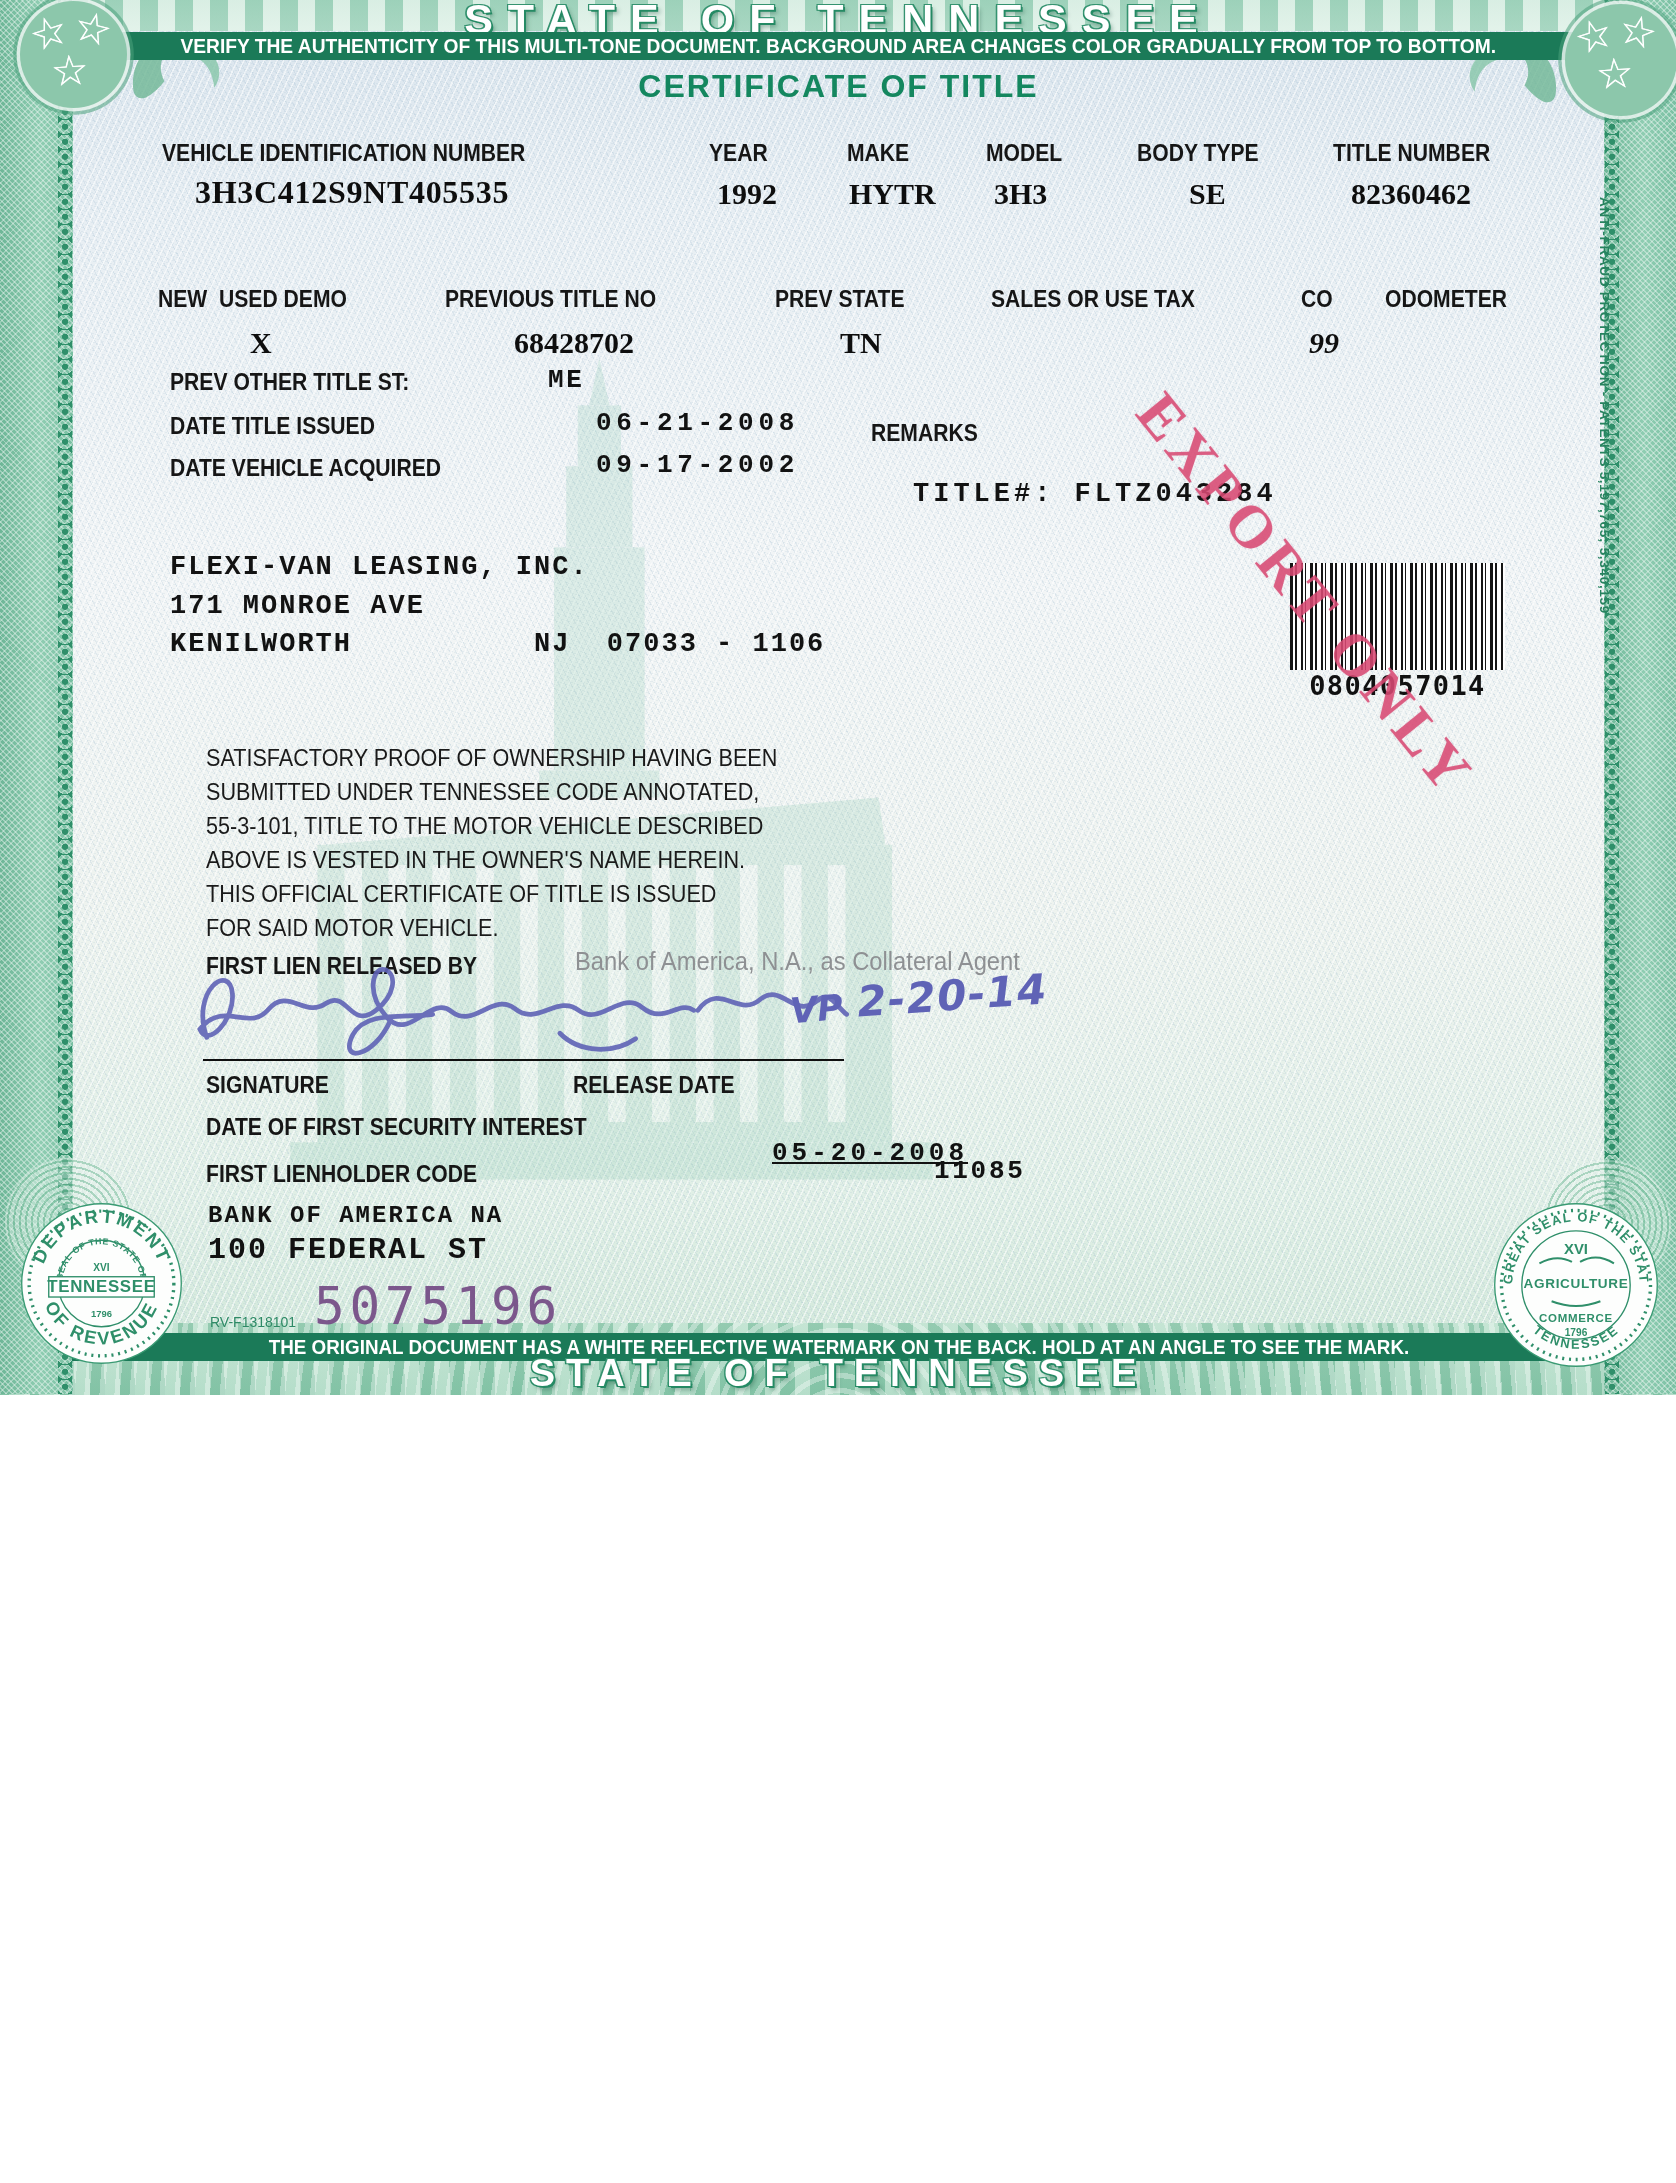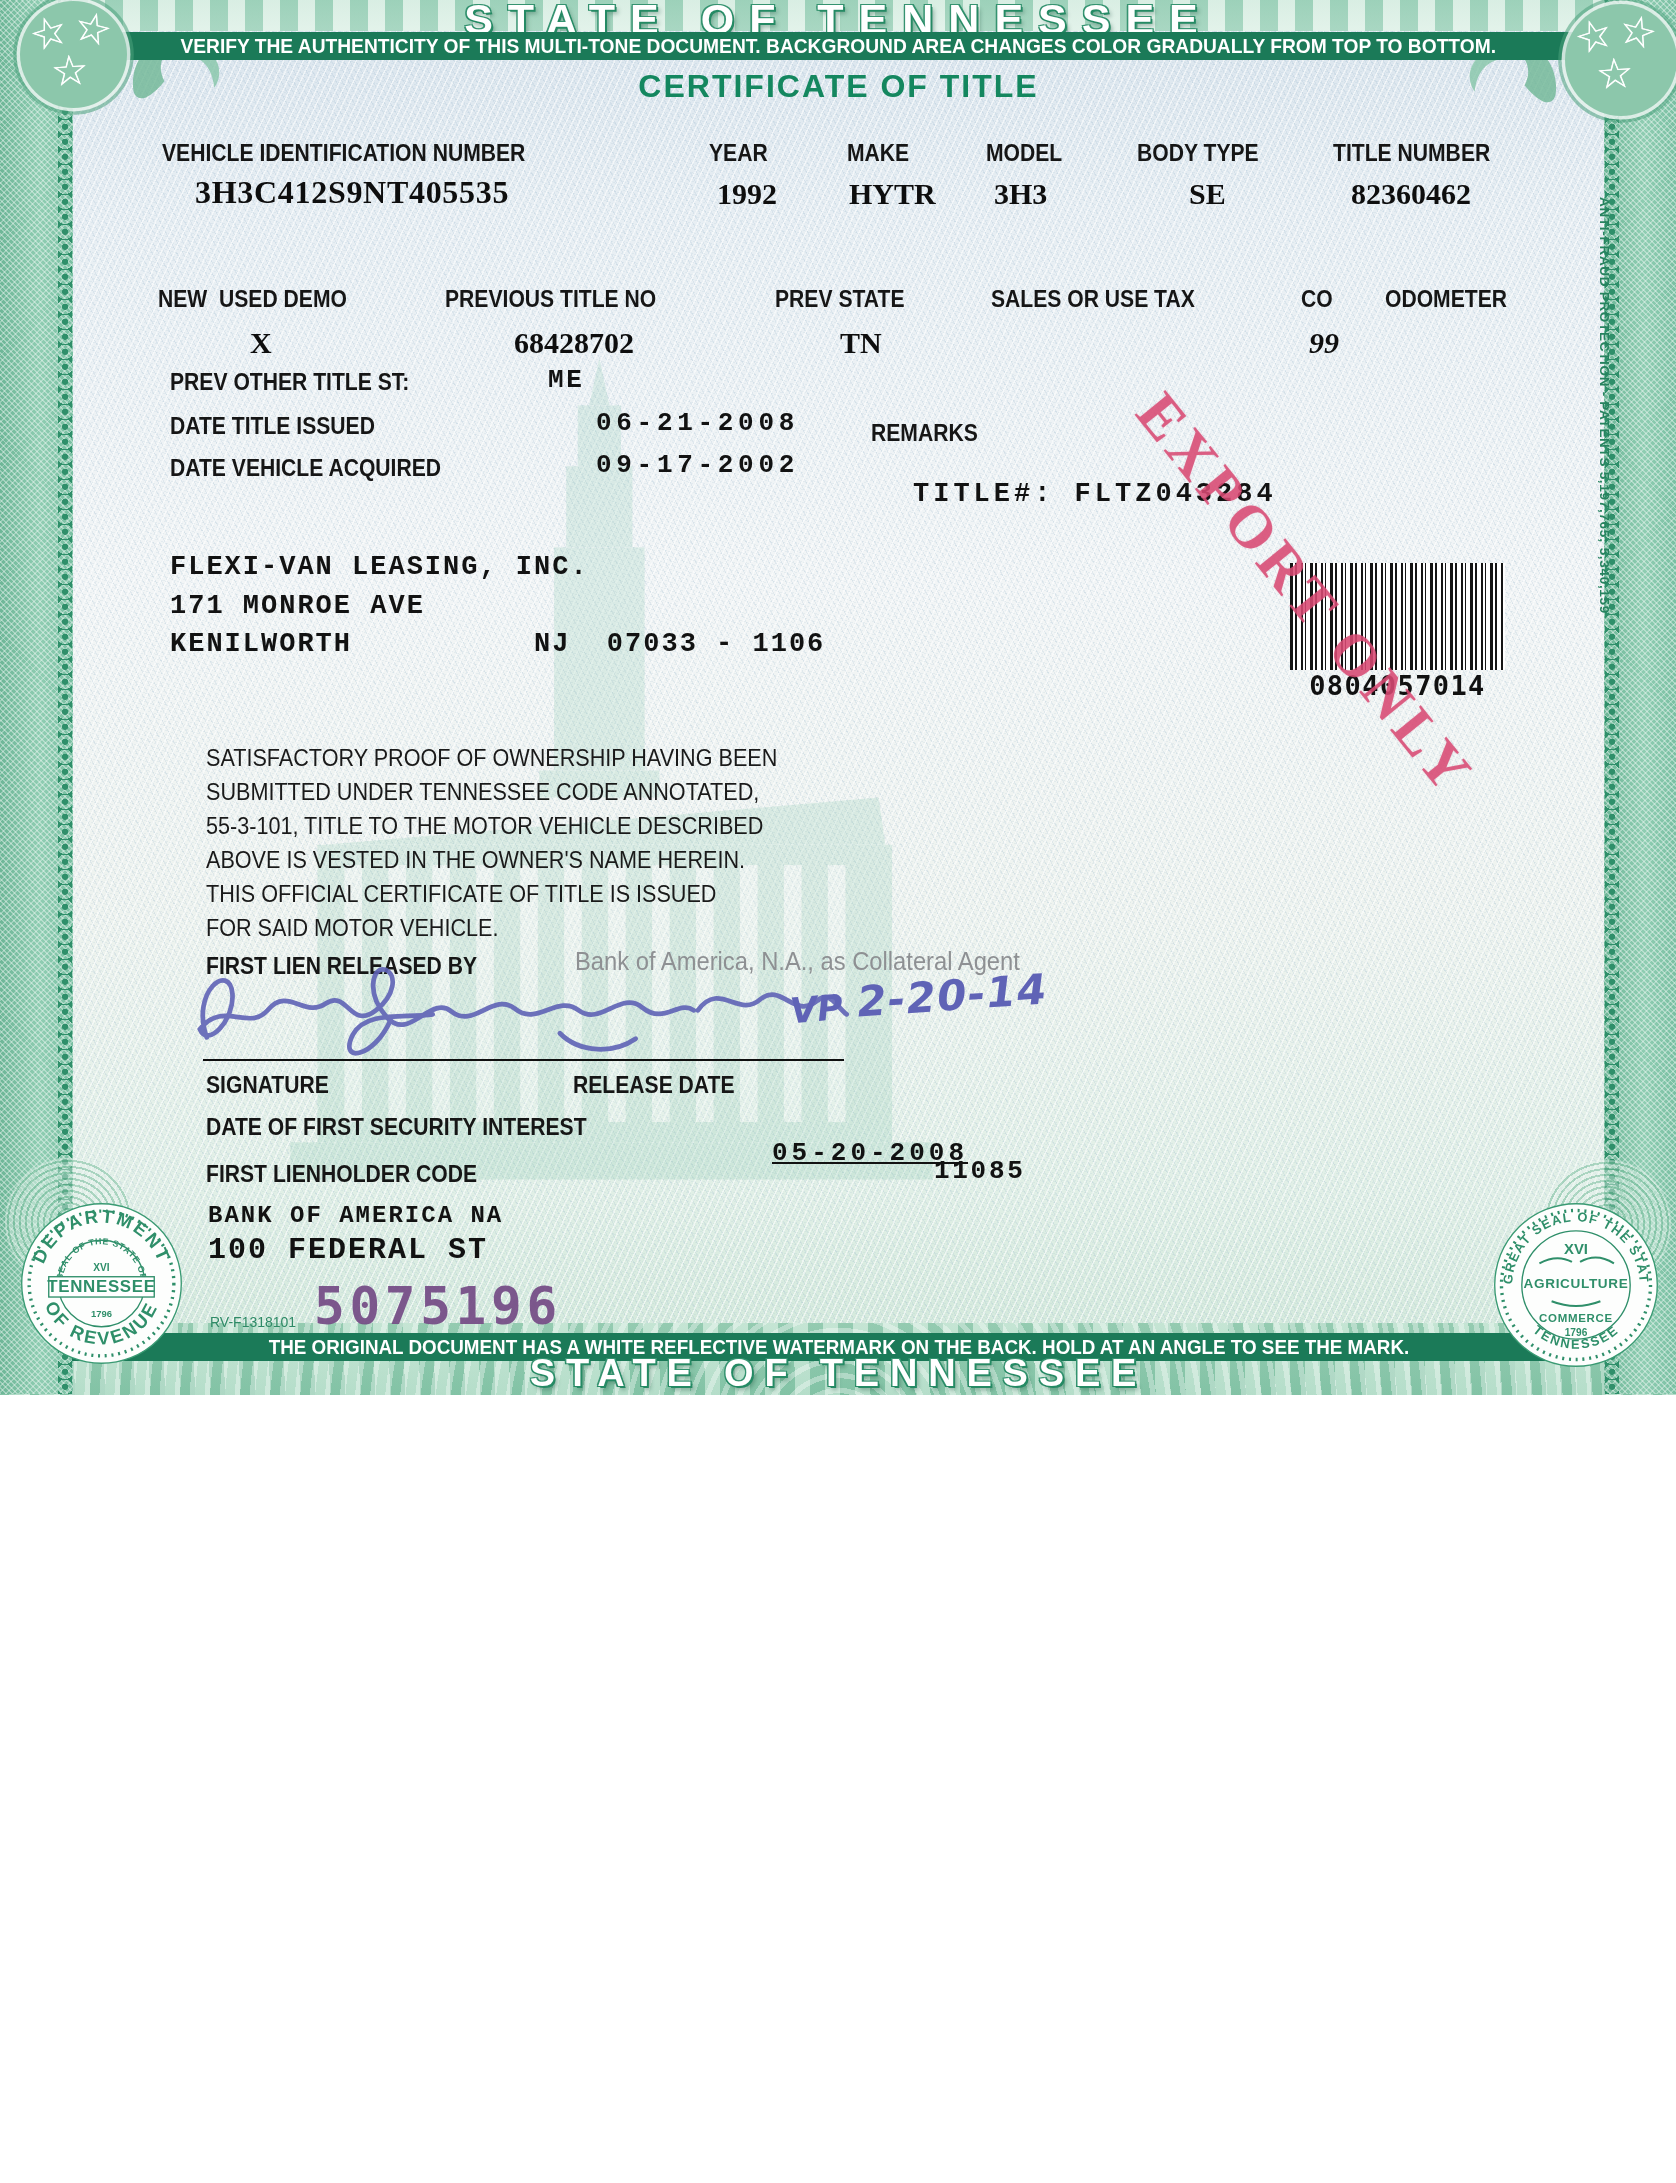--- a/index.html
+++ b/index.html
@@ -63,21 +63,21 @@
     font-weight:700;font-size:60px;letter-spacing:6px;color:rgba(216,73,115,.82);
     transform:rotate(51deg);transform-origin:0 0;white-space:nowrap;
     text-shadow:0 0 1.4px rgba(216,73,115,.35);}
   .barcode{position:absolute;left:1290px;top:563px;width:215px;height:107px;z-index:8;
     background:repeating-linear-gradient(90deg,#151515 0 3.4px,#ffffff 3.4px 5.4px,#151515 5.4px 6.8px,
       #ffffff 6.8px 10.8px,#151515 10.8px 13px,#ffffff 13px 15px,#151515 15px 16px,#ffffff 16px 20px);}
   .barcode-num{position:absolute;left:1282px;top:670px;width:231px;text-align:center;z-index:8;
     font-family:"DejaVu Sans Mono",monospace;font-weight:700;font-size:27px;color:#111;letter-spacing:1.4px;}
   
   .controlnum{position:absolute;left:314px;top:1277px;z-index:7;font-family:"DejaVu Sans Mono",monospace;
-    font-weight:700;font-size:51px;color:#744b85;letter-spacing:4.7px;opacity:.92;}
+    font-weight:400;font-size:51px;color:#744b85;letter-spacing:4.7px;opacity:.92;}
   .formnum{position:absolute;left:210px;top:1314px;z-index:7;font-size:14px;color:#2e8a66;font-weight:400;}
   .sidetext{position:absolute;left:1612px;top:197px;z-index:7;font-size:13.5px;font-weight:700;
     color:#27835f;letter-spacing:0.7px;transform:rotate(90deg);transform-origin:0 0;white-space:nowrap;}
   
   .medallion{position:absolute;border-radius:50%;background:#8cc7ab;z-index:6;
     box-shadow:0 0 0 3.4px rgba(255,255,255,.75),0 0 0 6.8px rgba(74,160,124,.55);}
   .med-tl{left:20px;top:1.4px;width:107px;height:107px;}
   .med-tr{left:1565px;top:4px;width:112px;height:112px;}
   .medallion .star{position:absolute;color:#ffffff;font-size:42px;line-height:1;z-index:7;
     text-shadow:0 0 0.7px #ffffff;}

